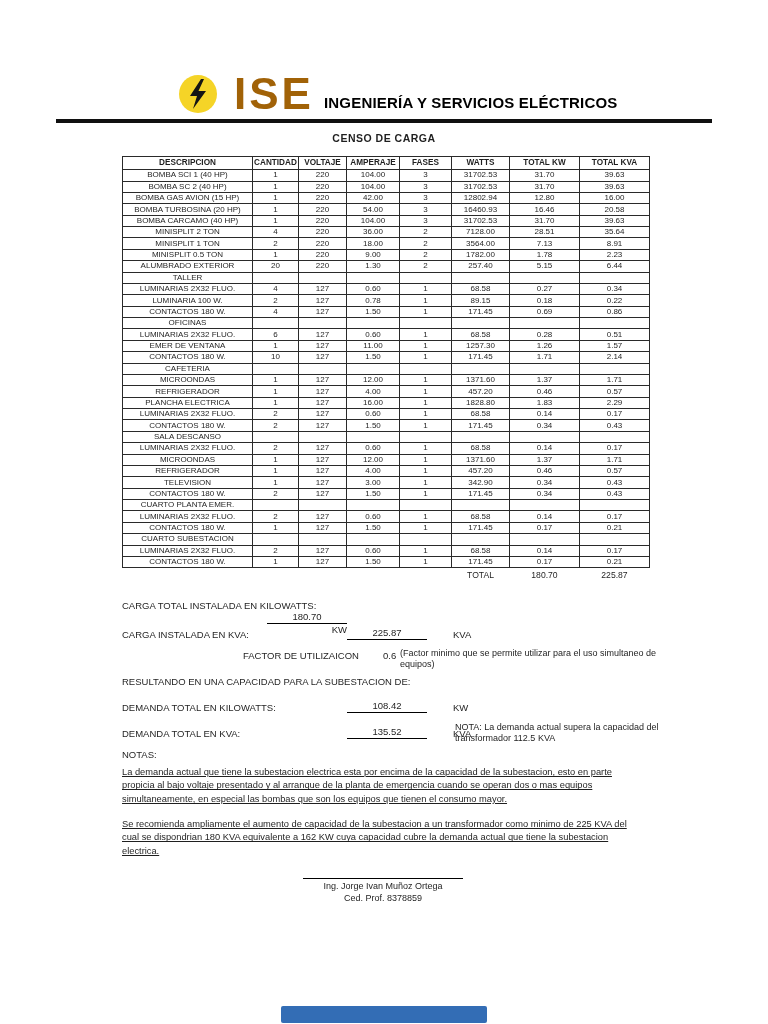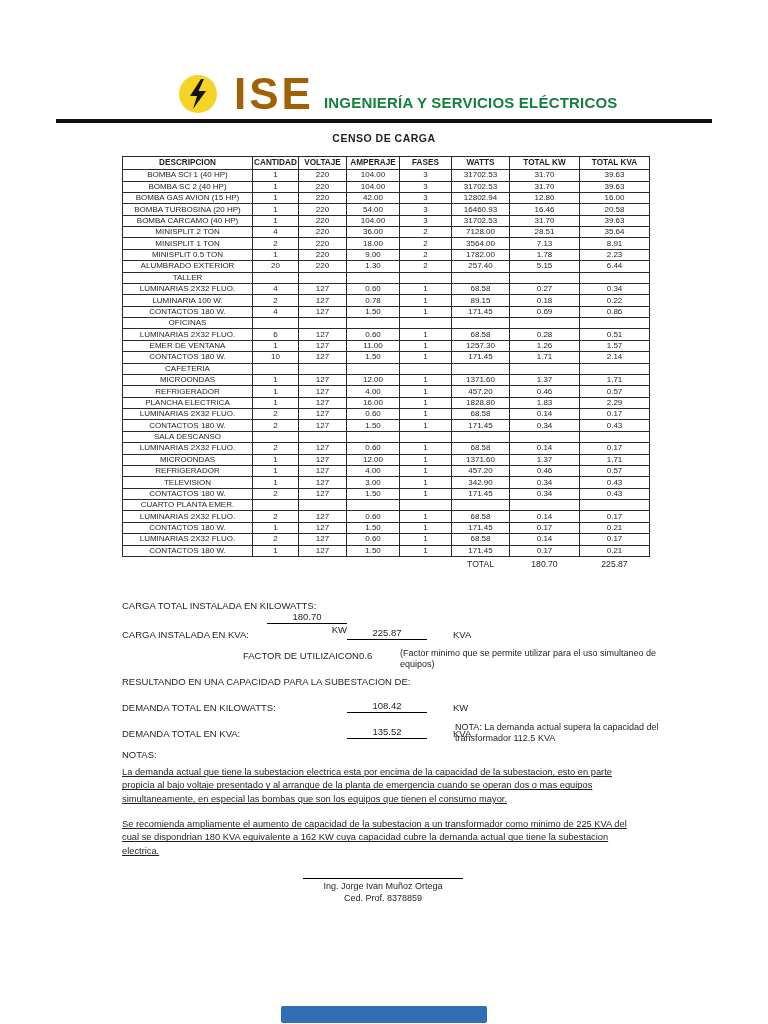--- a/index.html
+++ b/index.html
@@ -3,41 +3,41 @@
 <meta charset="utf-8">
 <style>
   html,body{margin:0;padding:0;background:#ffffff;}
   body{width:768px;height:1024px;font-family:"Liberation Sans",sans-serif;color:#1f1f1f;}
   .page{position:relative;width:768px;height:1024px;background:#fff;overflow:hidden;}
 
   
   .header{position:absolute;top:74px;left:178px;display:flex;align-items:flex-end;}
   .logo-circle{width:40px;height:40px;flex:0 0 40px;}
   .logo-ise{font-size:44px;font-weight:bold;color:#a16207;letter-spacing:3px;line-height:40px;margin-left:16px;}
-  .company{font-size:15px;font-weight:bold;color:#15803d;margin-left:10px;margin-bottom:3px;letter-spacing:0.2px;white-space:nowrap;}
+  .company{font-size:15px;font-weight:bold;color:#000000;margin-left:10px;margin-bottom:3px;letter-spacing:0.2px;white-space:nowrap;}
   .header-rule{position:absolute;top:119px;left:56px;width:656px;height:4px;background:#101010;}
 
   .doc-title{position:absolute;top:132px;left:0;width:768px;text-align:center;font-size:10.5px;font-weight:bold;letter-spacing:0.5px;}
 
   
   table.census{position:absolute;top:156px;left:122px;width:527px;border-collapse:collapse;table-layout:fixed;padding-left:30px;}
   table.census th,table.census td{border:1px solid #2a2a2a;font-size:8px;line-height:1;padding:1.2px 1px;text-align:center;overflow:hidden;white-space:nowrap;}
   table.census th{font-weight:bold;font-size:8.2px;padding:2px 1px;}
   table.census tfoot td{border:none;font-size:8.6px;padding:3px 1px 0;}
   table.census tfoot td.tl{font-weight:normal;}
   col.c-desc{width:130px;}col.c-cant{width:46px;}col.c-volt{width:48px;}col.c-amp{width:53px;}
   col.c-fas{width:52px;}col.c-watts{width:58px;}col.c-kw{width:70px;}col.c-kva{width:70px;}
 
   
   .sline{position:absolute;left:122px;font-size:9.5px;display:flex;align-items:flex-end;}
   .sline .lbl{width:225px;}
   .sline .val{width:80px;text-align:center;border-bottom:1px solid #000;padding-bottom:1px;}
   .sline .unit{margin-left:26px;}
   .factor{position:absolute;top:650px;left:243px;font-size:9.5px;display:flex;}
-  .factor .val{text-align:right;}
+  .factor .val{margin-left:24px;text-align:right;}
   .factor-note{position:absolute;top:648px;left:400px;width:258px;font-size:9px;line-height:1.25;}
   .plain-line{position:absolute;left:122px;font-size:9.5px;}
   .side-note{position:absolute;top:722px;left:455px;width:220px;font-size:9px;line-height:1.25;}
   .para{position:absolute;left:122px;width:514px;font-size:9.3px;line-height:1.45;text-align:left;text-decoration:underline;}
 
   
   .sig{position:absolute;top:878px;left:283px;width:200px;text-align:center;font-size:9px;line-height:1.3;}
   .sig-line{width:160px;margin:0 auto 2px;border-top:1.5px solid #000;height:0;}
 
   
@@ -400,20 +400,30 @@
           <td>CONTACTOS 180 W.</td>
           <td>1</td>
           <td>127</td>
           <td>1.50</td>
           <td>1</td>
           <td>171.45</td>
           <td>0.17</td>
           <td>0.21</td>
         </tr>
         <tr>
+          <td>CUARTO SUBESTACION</td>
+          <td></td>
+          <td></td>
+          <td></td>
+          <td></td>
+          <td></td>
+          <td></td>
+          <td></td>
+        </tr>
+        <tr>
           <td>LUMINARIAS 2X32 FLUO.</td>
           <td>2</td>
           <td>127</td>
           <td>0.60</td>
           <td>1</td>
           <td>68.58</td>
           <td>0.14</td>
           <td>0.17</td>
         </tr>
         <tr>

